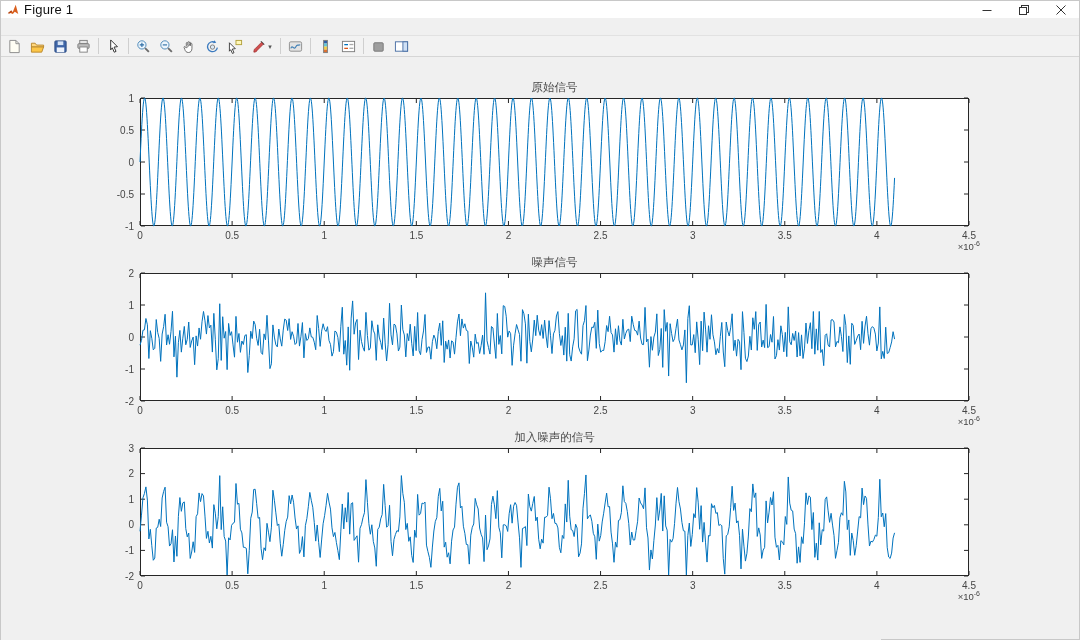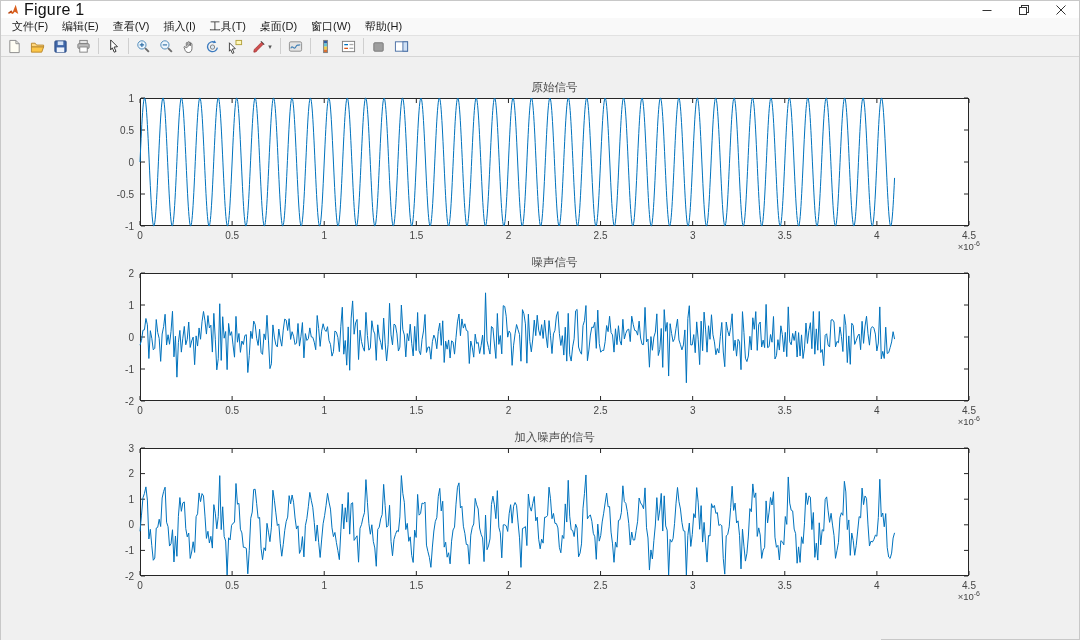--- a/index.html
+++ b/index.html
@@ -4,21 +4,21 @@
 <style>
   html,body{margin:0;padding:0;}
   body{width:1080px;height:640px;overflow:hidden;
        font-family:"Liberation Sans","DejaVu Sans",sans-serif;}
   .window{position:relative;width:1080px;height:640px;background:#f0f0f0;
           border:1px solid #c8c8c8;box-sizing:border-box;}
   
   .titlebar{position:absolute;left:0;top:0;width:100%;height:17px;background:#ffffff;
             display:flex;align-items:center;}
   .app-icon{width:12px;height:12px;margin:0 5px 0 6px;display:flex;align-items:center;}
-  .title{font-size:16px;color:#111;letter-spacing:.2px;}
+  .title{font-size:13px;color:#111;letter-spacing:.2px;}
   .win-controls{position:absolute;right:0;top:0;height:17px;display:flex;}
   .wbtn{width:37px;height:17px;display:flex;align-items:center;justify-content:center;cursor:pointer;}
   
   .menubar{position:absolute;left:0;top:17px;width:100%;height:17px;background:#f9f9f9;
            display:flex;align-items:center;padding-left:4px;box-sizing:border-box;}
   .menu-item{font-size:11px;color:#1a1a1a;padding:1px 7px;cursor:default;}
   
   .toolbar{position:absolute;left:0;top:34px;width:100%;height:22px;background:#f2f2f2;
            border-top:1px solid #e2e2e2;border-bottom:1px solid #d6d6d6;
            display:flex;align-items:center;padding-left:2px;box-sizing:border-box;}
@@ -57,30 +57,20 @@
           </svg>
       </div>
       <div class="wbtn">
         <svg width="10" height="10">
             <path d="M0.5 0.5L9.5 9.5M9.5 0.5L0.5 9.5" stroke="#333" stroke-width="1"></path>
           </svg>
       </div>
     </div>
   </div>
 
-  <div class="menubar" id="menu-bar">
-      <span class="menu-item">文件(F)</span>
-      <span class="menu-item">编辑(E)</span>
-      <span class="menu-item">查看(V)</span>
-      <span class="menu-item">插入(I)</span>
-      <span class="menu-item">工具(T)</span>
-      <span class="menu-item">桌面(D)</span>
-      <span class="menu-item">窗口(W)</span>
-      <span class="menu-item">帮助(H)</span>
-    </div>
 
   <div class="toolbar" id="toolbar">
       <div class="tbtn">
         <svg viewBox="0 0 16 16">
           <path d="M3 1.5h6.5l3.5 3.5v9.5H3z" fill="#fffef4" stroke="#8a8a8a"></path>
           <path d="M9.5 1.5V5H13" fill="none" stroke="#8a8a8a"></path>
         </svg>
       </div>
       <div class="tbtn">
         <svg viewBox="0 0 16 16">

